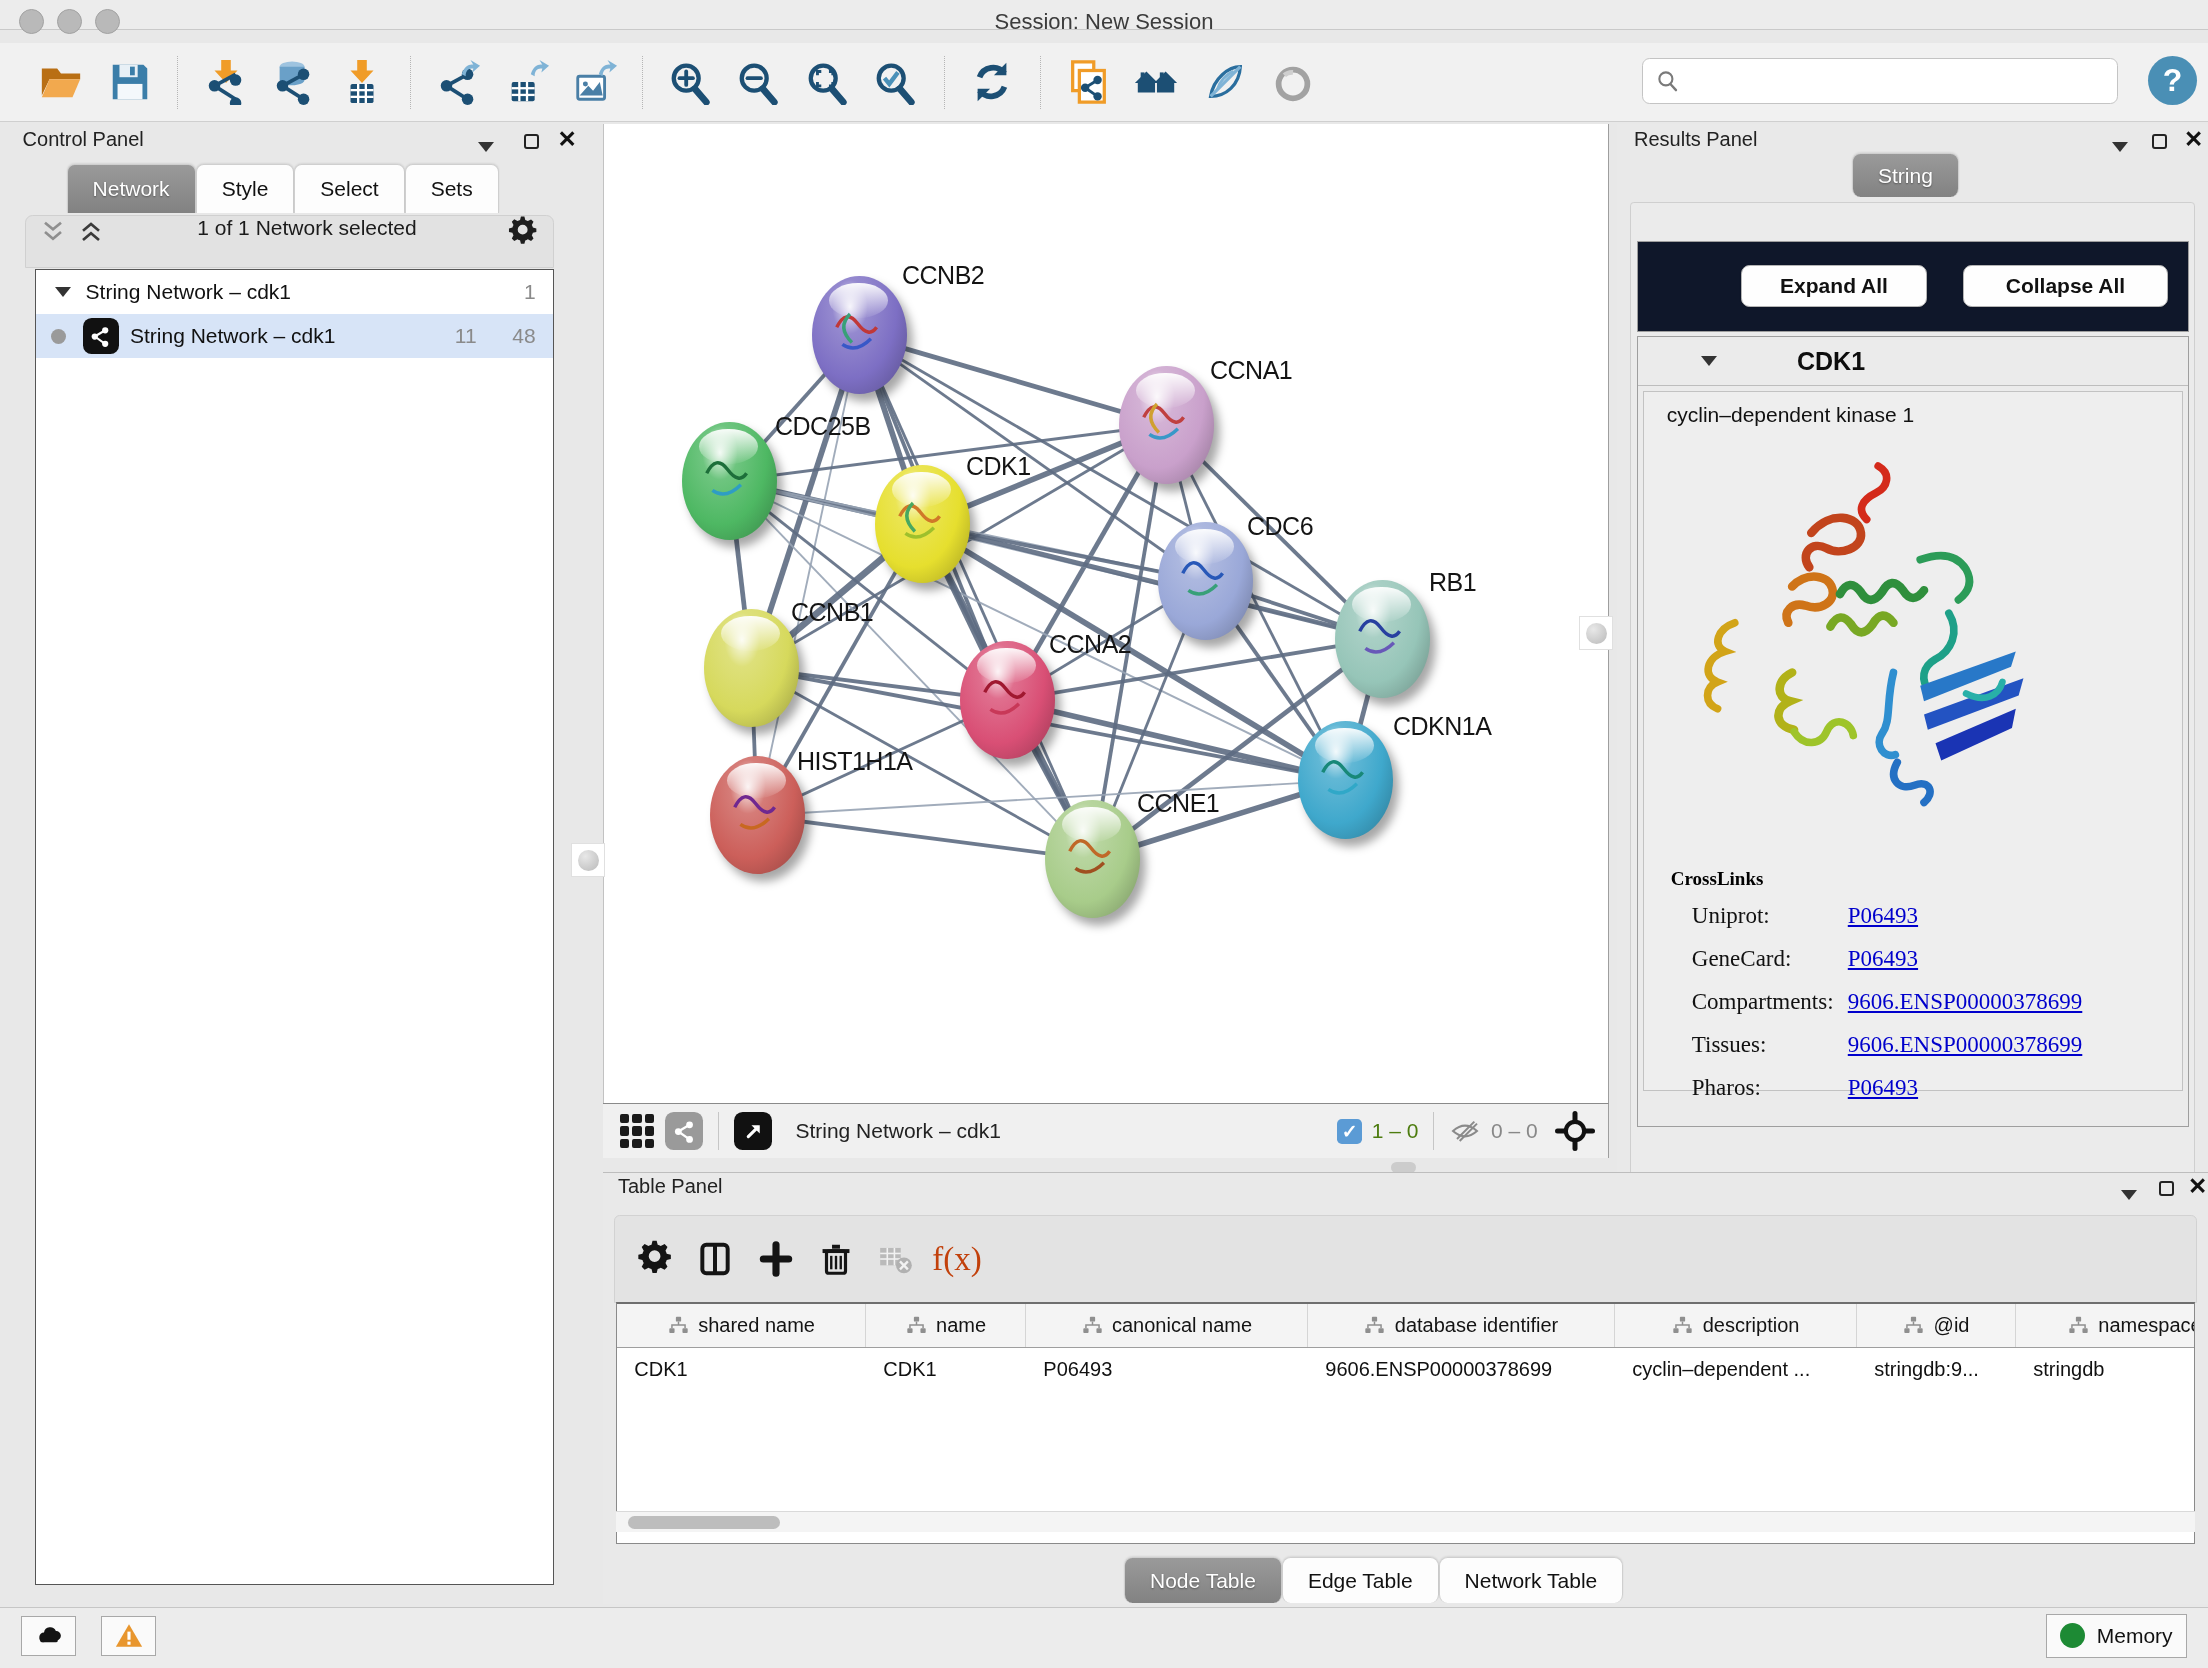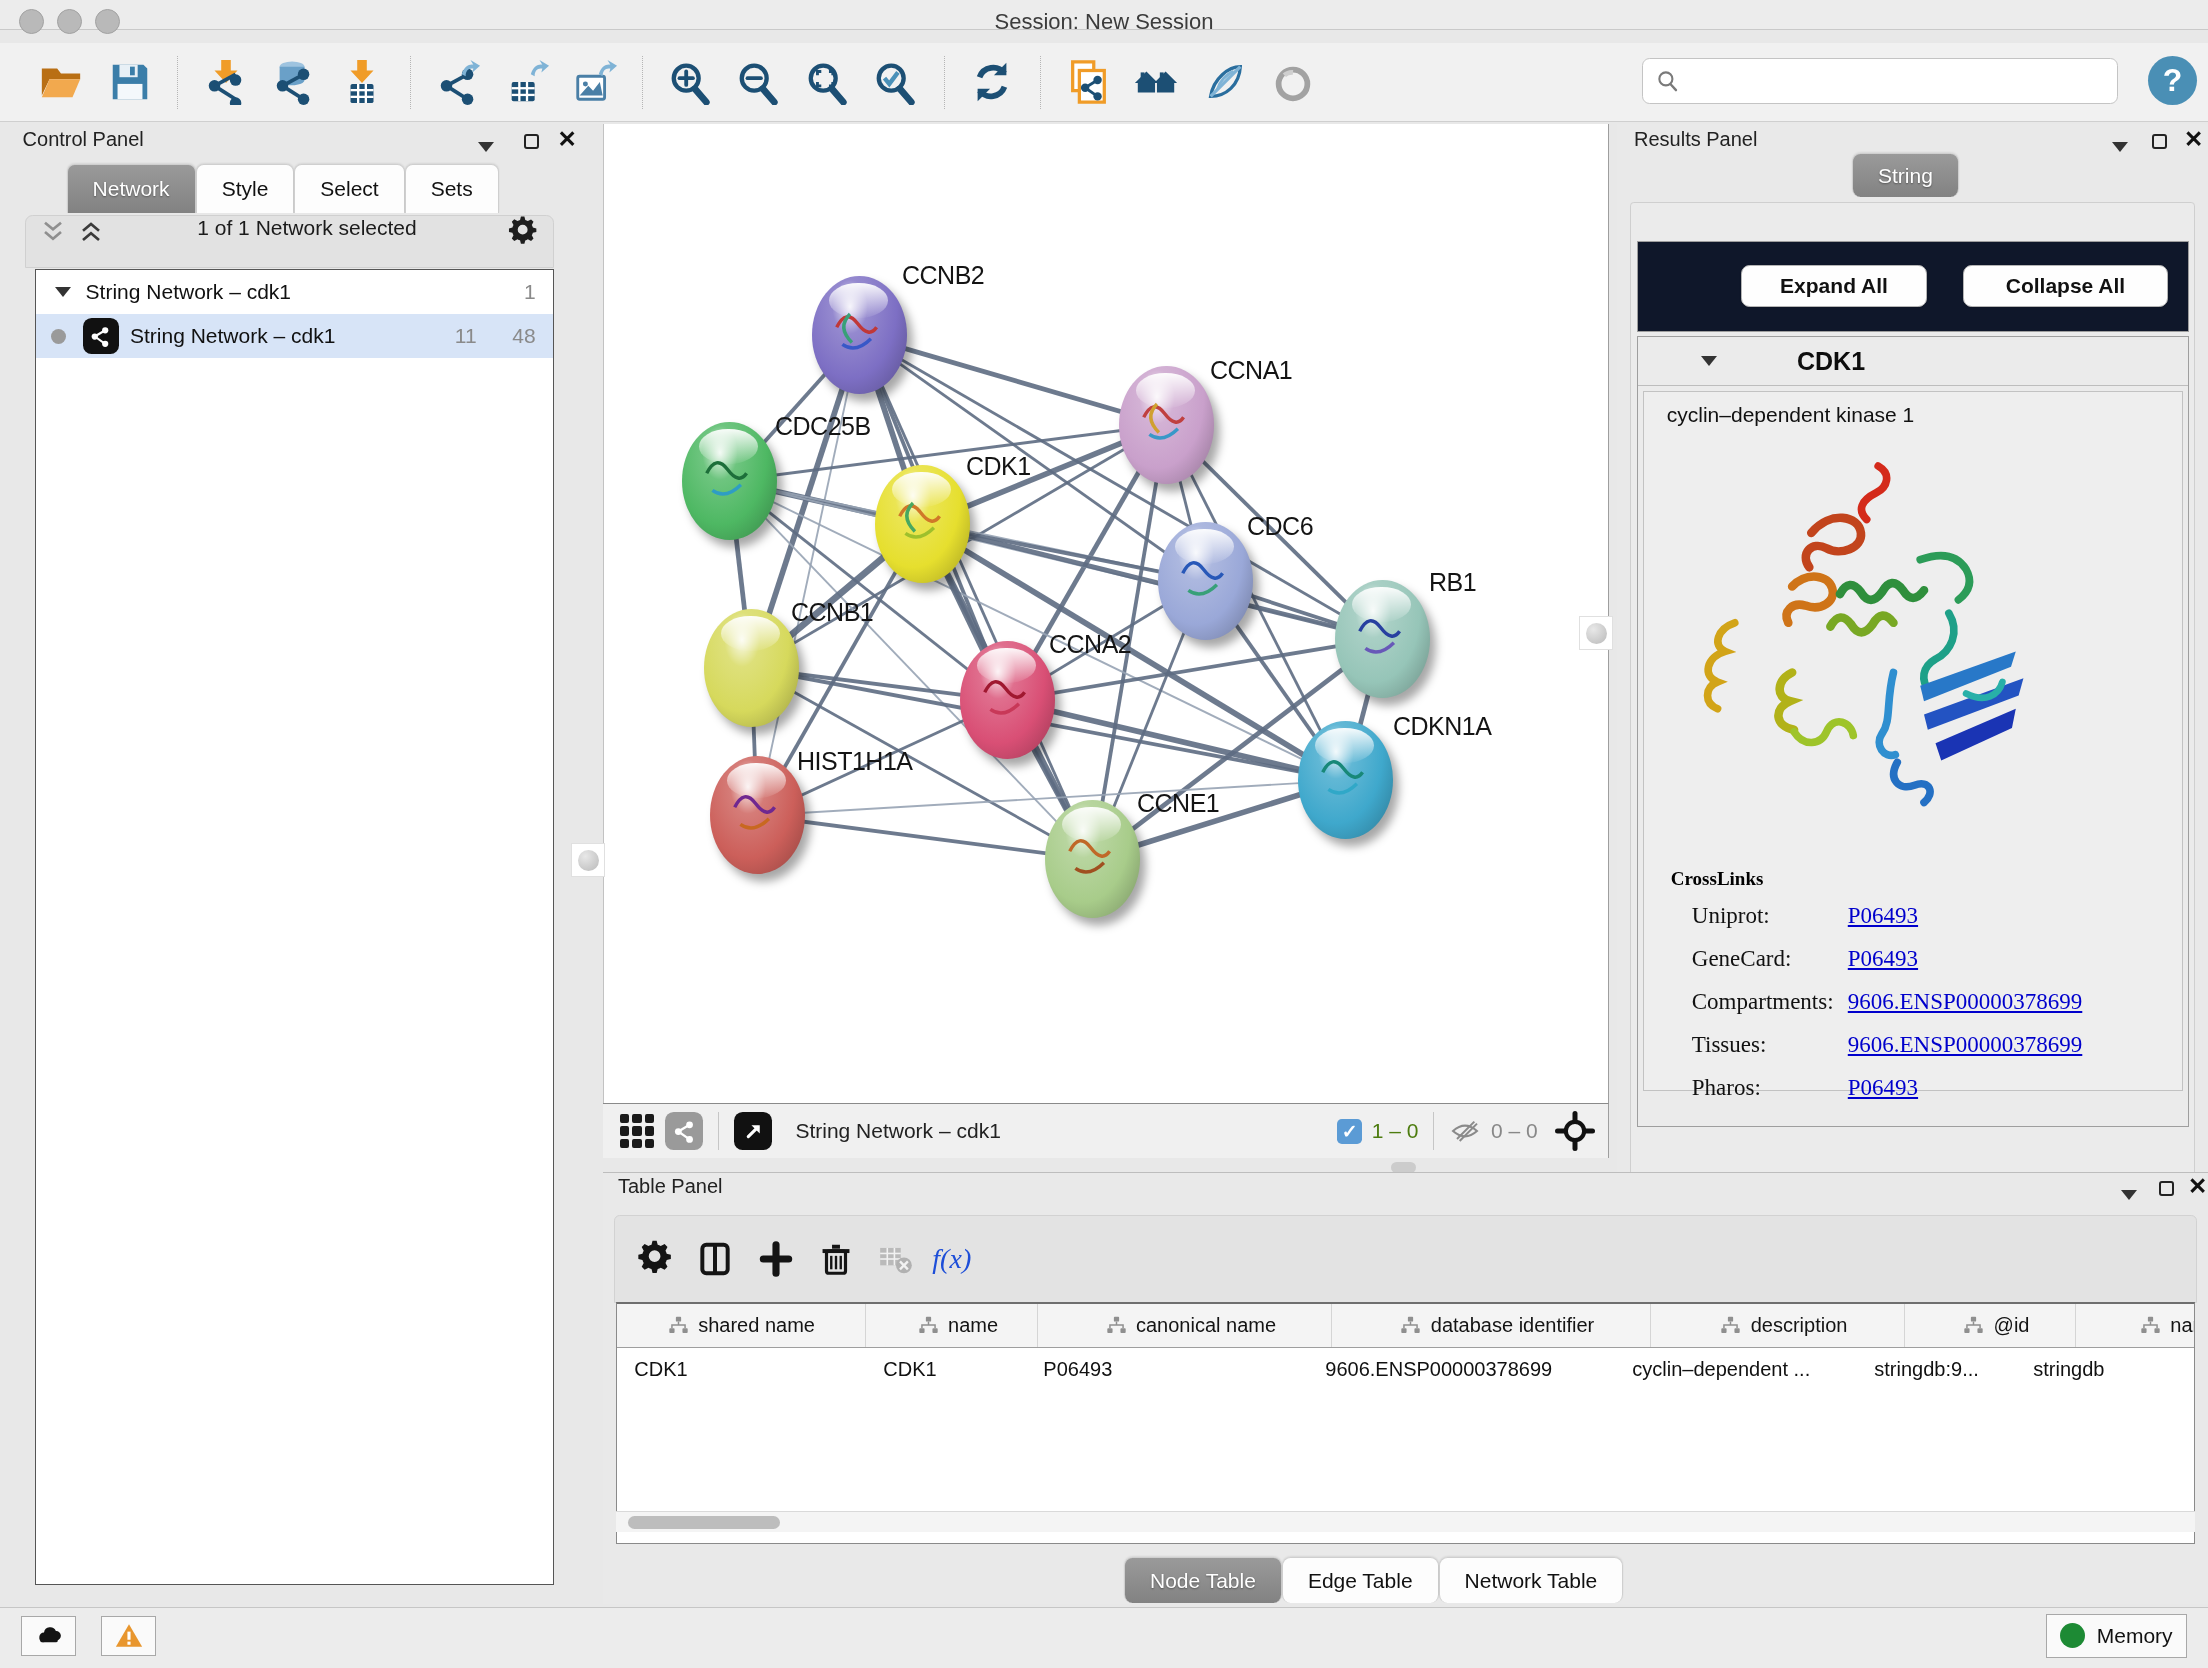--- a/index.html
+++ b/index.html
@@ -82,23 +82,23 @@
   #crosslinks .cl-title { font-size:19px; font-weight:bold; color:#000; margin-bottom:13.3px; }
   .cl-row { display:flex; margin-bottom:17px; font-size:23px; color:#111; }
   .cl-label { width:177px; padding-left:21px; }
   .cl-link { color:#0000cc; text-decoration:underline; }
 
   
   #table-panel { position:absolute; left:603px; top:1172px; width:1605px; height:432px; background:#e9e9e9; border-top:1px solid #bdbdbd; }
   #tp-toolbar { position:absolute; left:11.4px; top:42px; width:1583px; height:88px; background:#e3e3e3; border:1px solid #d2d2d2; border-radius:5.7px 5.7px 0 0; display:flex; align-items:center; padding-left:15px; }
   .tp-btn { width:49px; height:49px; display:flex; align-items:center; justify-content:center; margin-right:11.4px; }
   .tp-btn svg { width:38px; height:38px; }
-  .fx { font-family:"Liberation Serif", serif; font-style:italic; font-size:28px; color:#1d4ed8; }
+  .fx { font-family:"Liberation Serif", serif; font-size:33px; color:#c2410c; }
   #tp-table { position:absolute; left:13.3px; top:129px; width:1579px; height:242px; background:#fff; border:1.9px solid #8a8a8a; border-top:2.9px solid #6e6e6e; overflow:hidden; }
-  #tp-header { display:flex; height:44px; background:#f4f4f4; border-bottom:1.9px solid #9e9e9e;gap:12px; }
+  #tp-header { display:flex; height:44px; background:#f4f4f4; border-bottom:1.9px solid #9e9e9e; }
   .th { display:flex; align-items:center; justify-content:center; gap:9.5px; font-size:20px; color:#141414; border-right:1px solid #d5d5d5; flex:none; }
   .th svg { width:21px; height:21px; flex:none; }
   #tp-row { display:flex; height:42px; align-items:center; }
   .td { font-size:20px; color:#111; padding-left:17px; flex:none; white-space:nowrap; overflow:hidden; }
   #tp-hscroll { position:absolute; left:13.3px; top:338px; width:1579px; height:21px; background:#f4f4f4; border-top:1px solid #d9d9d9; }
   #tp-hscroll .thumb { position:absolute; left:11.4px; top:3.8px; width:152px; height:13.3px; border-radius:6.7px; background:#bdbdbd; }
   #tp-tabs { position:absolute; left:521px; top:384px; }
   #tp-tabs .tab { height:46px; border-radius:8.6px 8.6px 8.6px 8.6px; font-size:21px; }
 
   

